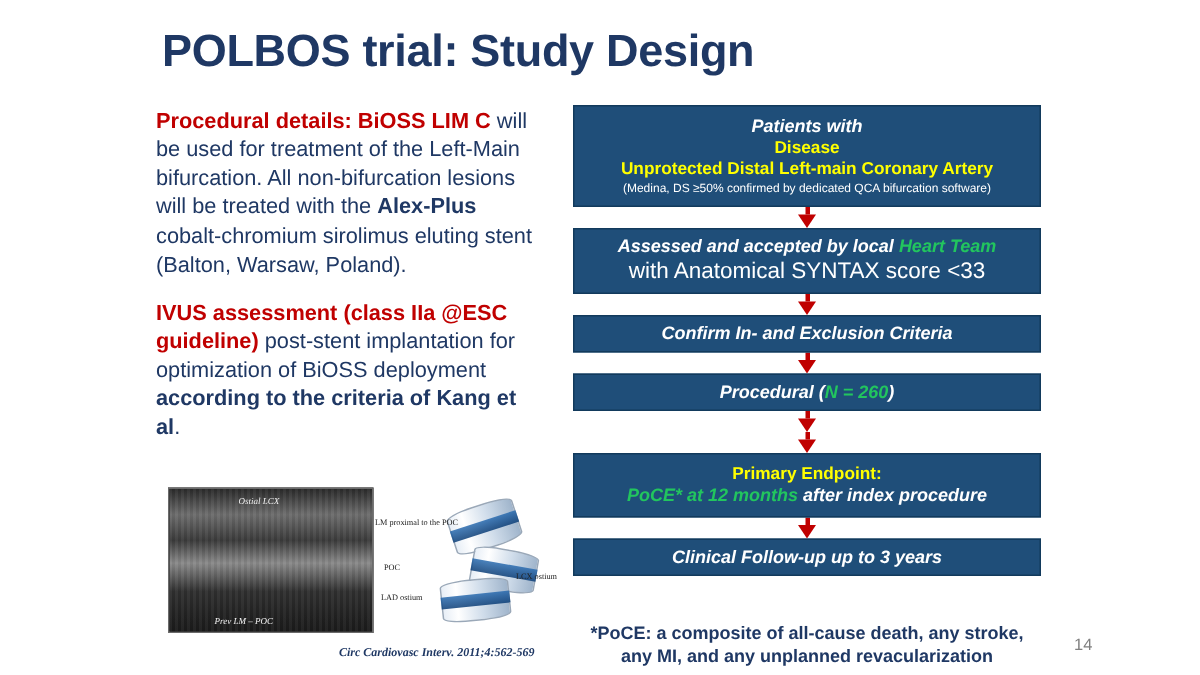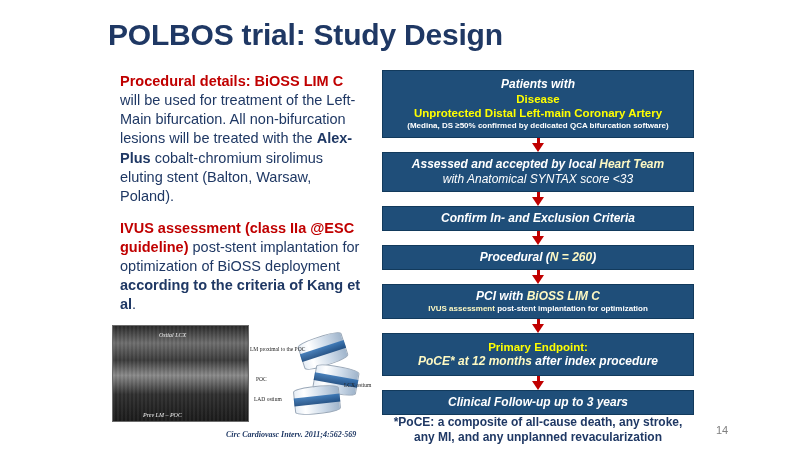--- a/index.html
+++ b/index.html
@@ -36,21 +36,20 @@
     position: absolute;
     left: 104px;
     top: 72px;
     width: 260px;
     font-size: 14.5px;
     line-height: 1.32;
     color: #1F3864;
   }
   .para {
     margin-bottom: 13px;
-    margin-left: 16px;
   }
   .red-bold {
     color: #C00000;
     font-weight: bold;
   }
   .navy-bold {
     color: #1F3864;
     font-weight: bold;
   }
 
@@ -163,24 +162,24 @@
     border-top: 9px solid #C00000;
   }
   .arrow-stem {
     width: 3px;
     height: 5px;
     background: #C00000;
     margin: 0 auto;
   }
   .l1 { font-size: 12px; font-weight: bold; font-style: italic; }
   .l2 { font-size: 11.5px; font-weight: bold; color: #FFFF00; }
-  .l3 { font-size: 8px; font-weight: bold; }
-  .yellow { color: #fef9c3; }
+  .l3 { font-size: 8px; font-weight: normal; }
+  .yellow { color: #22c55e; }
   .white { color: #ffffff; margin-top: 36px; }
-  .small { font-size: 12px; font-style: italic; }
+  .small { font-size: 15px; }
   .footnote {
     position: absolute;
     left: 382px;
     top: 415px;
     width: 312px;
     font-size: 12px;
     font-weight: bold;
     color: #1F3864;
     line-height: 1.25;
     text-align: center;
@@ -271,24 +270,20 @@
 
     <div class="box">
       <div class="l1"><span>Procedural (</span><span class="yellow">N = 260</span><span>)</span></div>
     </div>
 
     <div>
         <div class="arrow-stem"></div>
         <div class="arrow"></div>
       </div>
 
-    <div class="box">
-      <div class="l1"><span>PCI with </span><span class="yellow">BiOSS LIM C</span></div>
-      <div class="l3"><span class="yellow">IVUS assessment</span><span> post-stent implantation  for optimization</span></div>
-    </div>
 
     <div>
         <div class="arrow-stem"></div>
         <div class="arrow"></div>
       </div>
 
     <div class="box tall">
       <div class="l2">Primary Endpoint:</div>
       <div class="l1"><span class="yellow">PoCE* at 12 months</span><span class="white"> after index procedure</span></div>
     </div>

